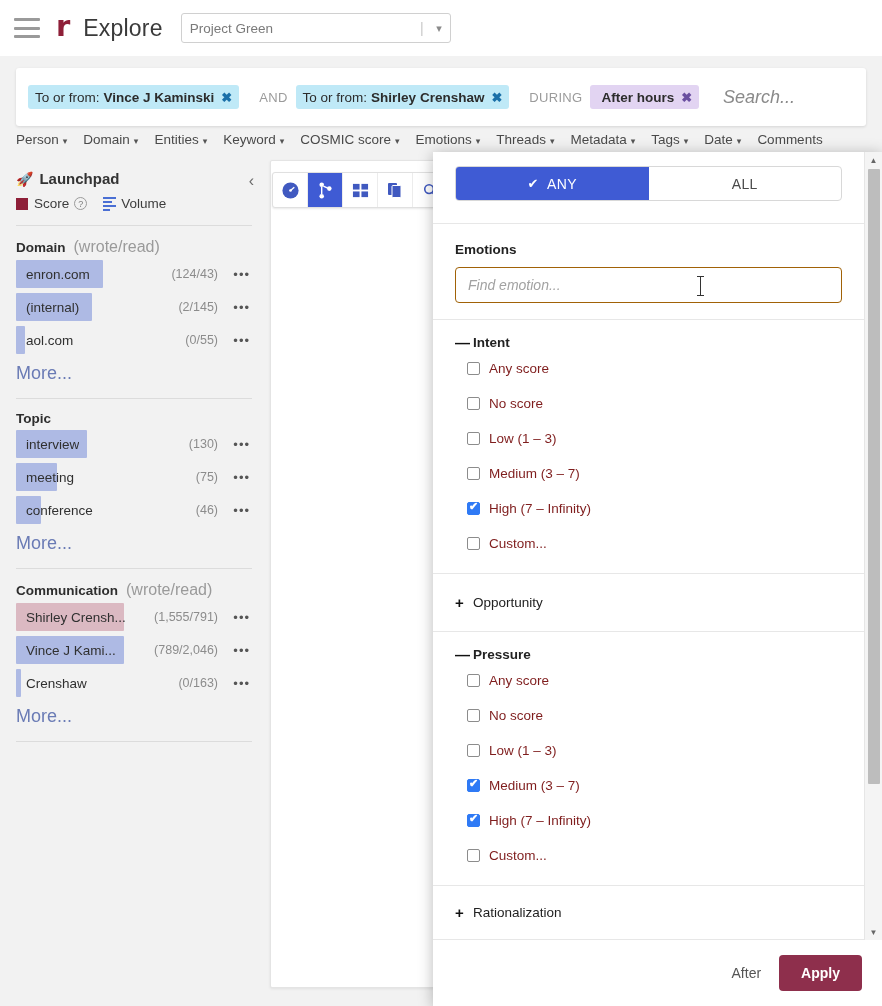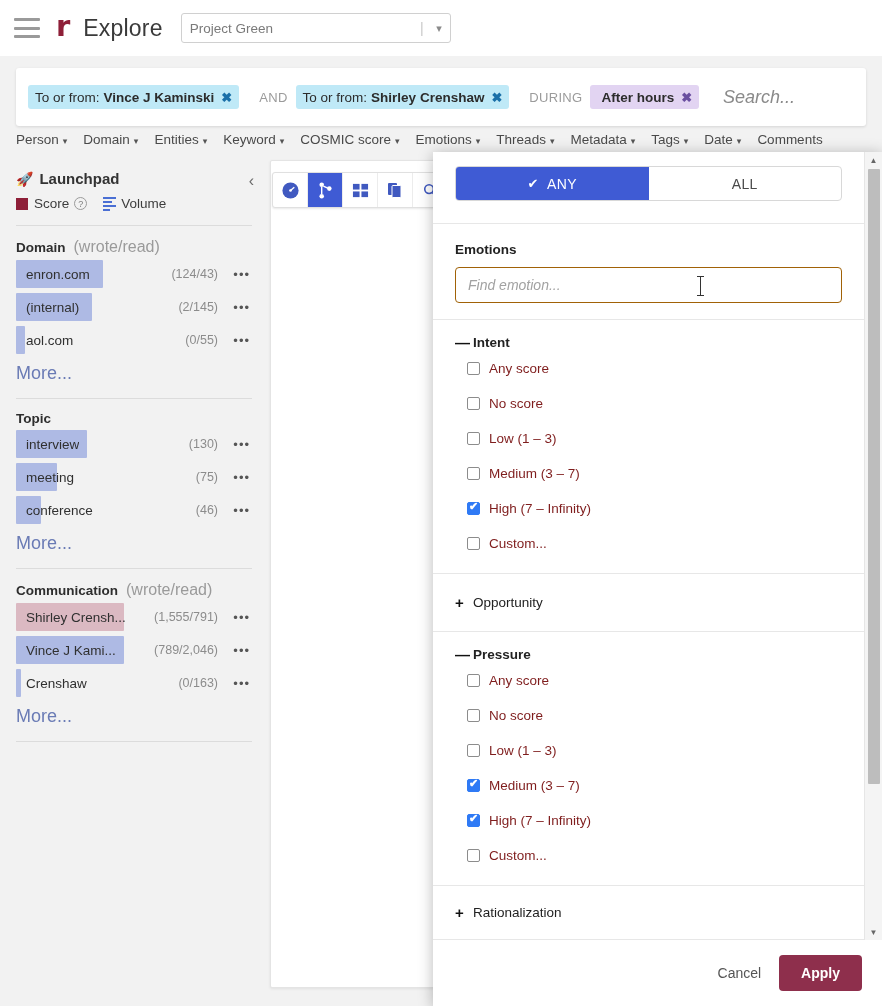--- a/index.html
+++ b/index.html
@@ -500,16 +500,16 @@
     </div>
 
     <div class="msbar">
       <div class="arrw">▲</div>
       <div class="thumb"></div>
       <div class="arrw bot">▼</div>
     </div>
   </div>
 
   <div class="modal-foot">
-    <span class="btn-cancel">Cancel</span>
+    <span class="btn-cancel">After</span>
     <button class="btn-apply">Apply</button>
   </div>
 </div>
 
 </body></html>

